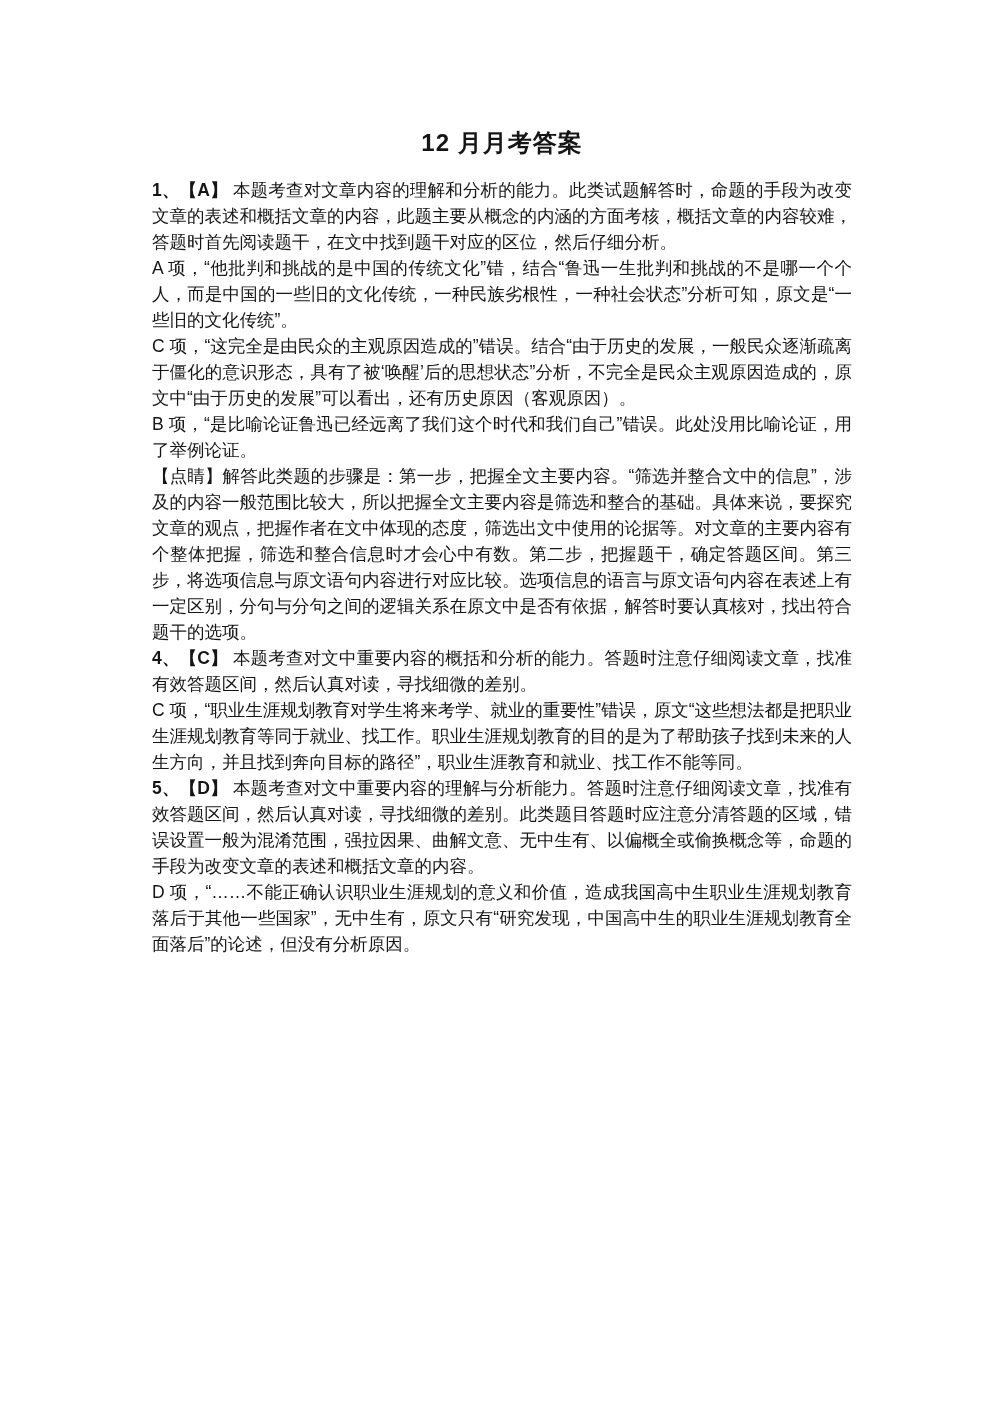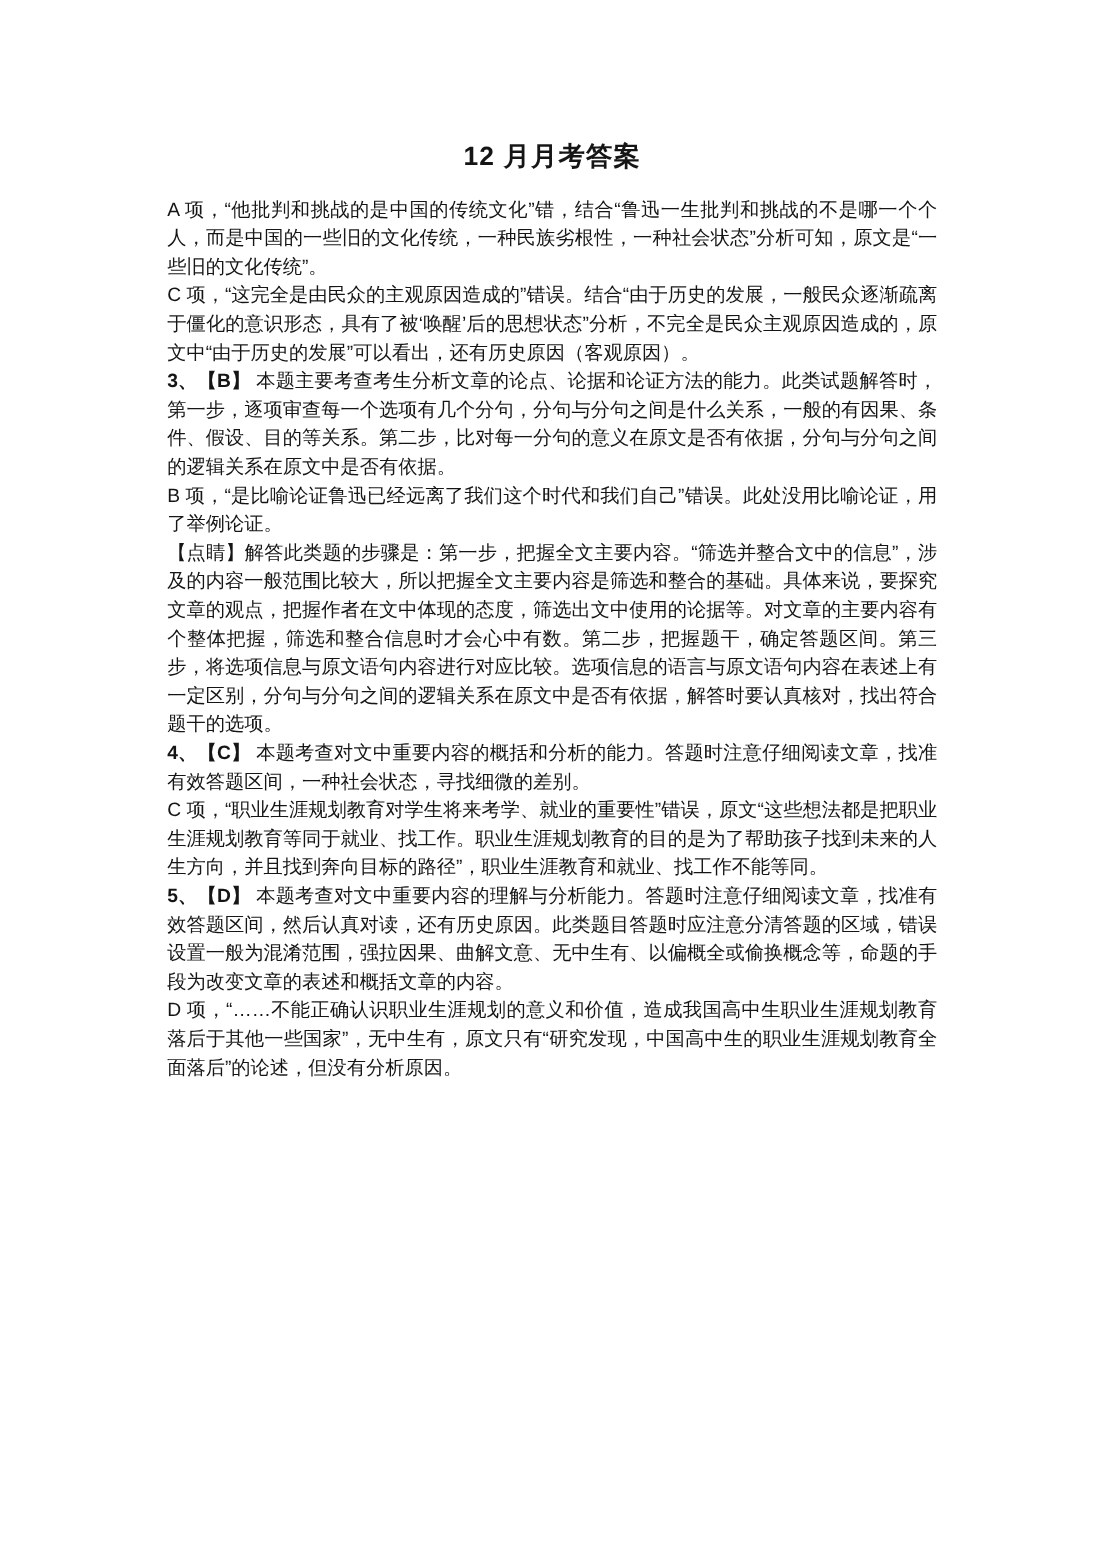--- a/index.html
+++ b/index.html
@@ -42,35 +42,35 @@
     text-decoration-thickness: 1px;
   }
 </style>
 </head>
 <body>
 
 <div class="page">
 
   <h1 class="doc-title">12 月月考答案</h1>
 
+  <p class="para"><span class="b">1、【A】</span><span> 本题考查对文章内容的理解和分析的能力。此类试题解答时，命题的手段为改变文章的表述和概括文章的内容，此题主要从概念的内涵的方面考核，概括文章的内容较难，答题时首先阅读题干，在文中找到题干对应的区位，然后仔细分析。</span></p>
 
   <p class="para"><span>A 项，“他批判和挑战的是中国的传统文化”错，结合“鲁迅一生批判和挑战的不是哪一个个人，而是中国的一些旧的文化传统，一种民族劣根性，一种社会状态”分析可知，原文是“一些旧的文化传统”。</span></p>
 
 
   <p class="para"><span>C 项，“这完全是由民众的主观原因造成的”错误。结合“由于历史的发展，一般民众逐渐疏离于僵化的意识形态，具有了被‘唤醒’后的思想状态”分析，不完全是民众主观原因造成的，原文中“由于历史的发展”可以看出，还有历史原因（客观原因）。</span></p>
 
-  <p class="para"><span class="b">3、【B】</span><span> 本题主要考查考生分析文章的论点、论据和论证方法的能力。此类试题解答时，第一步，逐项审查每一个选项有几个分句，分句与分句之间是什么关系，一般的有因果、条件、假设、目的等关系。第二步，比对每一分句的意义在原文是否有依据，分句与分句之间的逻辑关系在原文中是否有依据。</span></p>
 
   <p class="para"><span>B 项，“是比喻论证鲁迅已经远离了我们这个时代和我们自己”错误。此处没用比喻论证，用了举例论证。</span></p>
 
   <p class="para"><span>【点睛】解答此类题的步骤是：第一步，把握全文主要内容。“筛选并整合文中的信息”，涉及的内容一般范围比较大，所以把握全文主要内容是筛选和整合的基础。具体来说，要探究文章的观点，把握作者在文中体现的态度，筛选出文中使用的论据等。对文章的主要内容有个整体把握，筛选和整合信息时才会心中有数。第二步，把握题干，确定答题区间。第三步，将选项信息与原文语句内容进行对应比较。选项信息的语言与原文语句内容在表述上有一定区别，分句与分句之间的逻辑关系在原文中是否有依据，解答时要认真核对，找出符合题干的选项。</span></p>
 
-  <p class="para"><span class="b">4、【C】</span><span> 本题考查对文中重要内容的概括和分析的能力。答题时注意仔细阅读文章，找准有效答题区间，一种社会状态，寻找细微的差别。</span></p>
+  <p class="para"><span class="b">4、【C】</span><span> 本题考查对文中重要内容的概括和分析的能力。答题时注意仔细阅读文章，找准有效答题区间，然后认真对读，寻找细微的差别。</span></p>
 
   <p class="para"><span>C 项，“职业生涯规划教育对学生将来考学、就业的重要性”错误，原文“这些想法都是把职业生涯规划教育等同于就业、找工作。职业生涯规划教育的目的是为了帮助孩子找到未来的人生方向，并且找到奔向目标的路径”，职业生涯教育和就业、找工作不能等同。</span></p>
 
-  <p class="para"><span class="b">5、【D】</span><span> 本题考查对文中重要内容的理解与分析能力。答题时注意仔细阅读文章，找准有效答题区间，然后认真对读，还有历史原因。此类题目答题时应注意分清答题的区域，错误设置一般为混淆范围，强拉因果、曲解文意、无中生有、以偏概全或偷换概念等，命题的手段为改变文章的表述和概括文章的内容。</span></p>
+  <p class="para"><span class="b">5、【D】</span><span> 本题考查对文中重要内容的理解与分析能力。答题时注意仔细阅读文章，找准有效答题区间，然后认真对读，寻找细微的差别。此类题目答题时应注意分清答题的区域，错误设置一般为混淆范围，强拉因果、曲解文意、无中生有、以偏概全或偷换概念等，命题的手段为改变文章的表述和概括文章的内容。</span></p>
 
   <p class="para"><span>D 项，“……不能正确认识职业生涯规划的意义和价值，造成我国高中生职业生涯规划教育落后于其他一些国家”，无中生有，原文只有“研究发现，中国高中生的职业生涯规划教育全面落后”的论述，但没有分析原因。</span></p>
 
 
 
 </div>
 
 </body></html>

